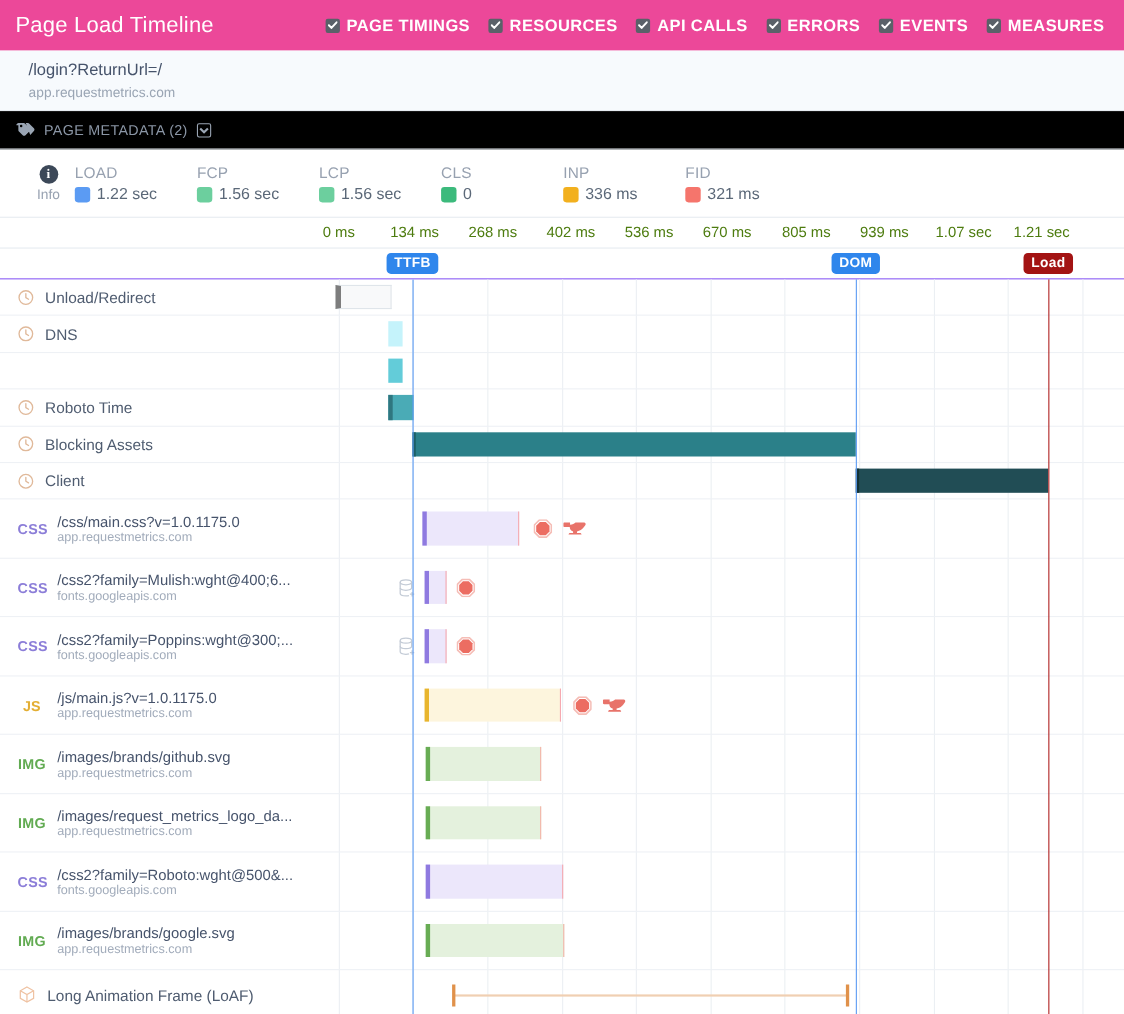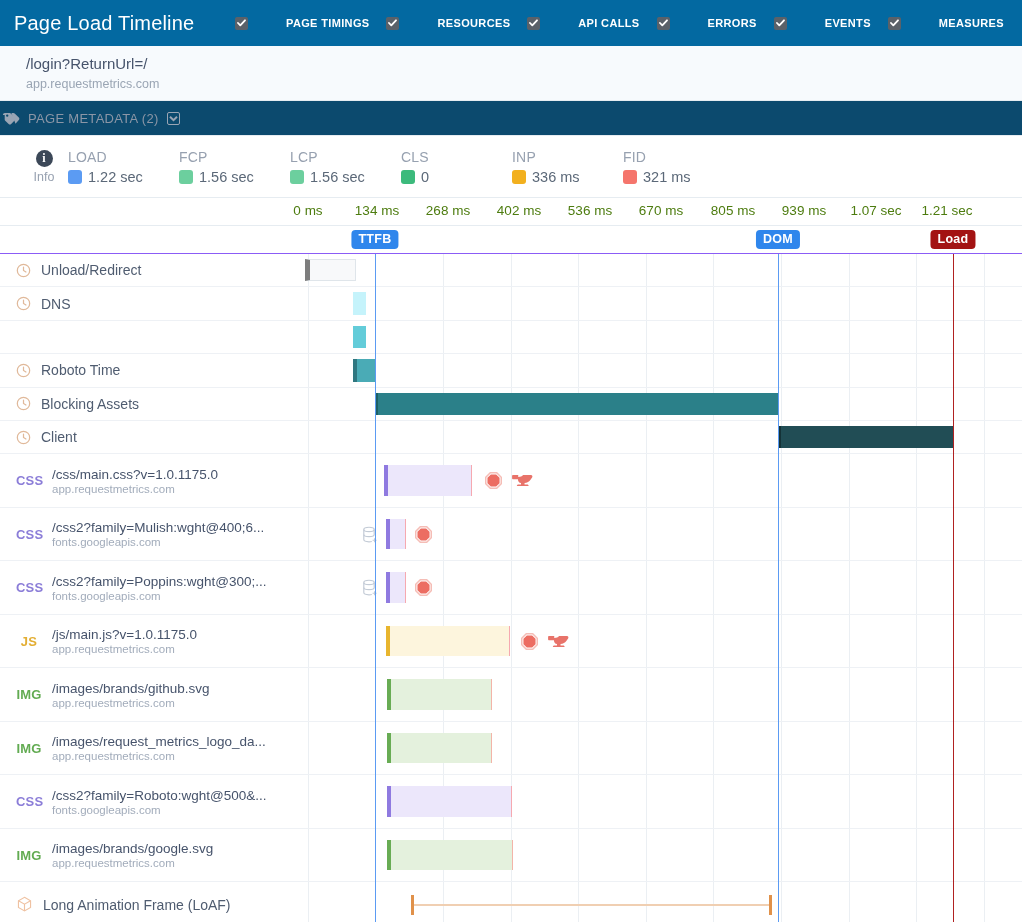--- a/index.html
+++ b/index.html
@@ -7,42 +7,42 @@
     width: 1022px; height: 922px;
     font-family: "Liberation Sans", sans-serif;
     background: #ffffff;
     color: #4a5568;
     overflow: hidden;
   }
   #app { width: 1022px; height: 922px; position: relative; background:#fff; }
 
   
   .titlebar {
-    height: 46px; background: #0369a1; display: flex; align-items: center;
+    height: 46px; background: #ec4899; display: flex; align-items: center;
     padding: 0 14px; color: #fff; gap: 17px;
   }
   .titlebar .title { font-size: 20px; font-weight: 400; letter-spacing: .2px; white-space:nowrap; }
   .filters { margin-left: auto; display: flex; align-items: center; gap: 17px; padding-right: 4px; }
   .filter { display: flex; align-items: center; gap: 6px; cursor: pointer; }
   .cbx {
     width: 13px; height: 13px; border-radius: 2px; background: #5a6169;
     display: inline-flex; align-items: center; justify-content: center;
     color: #fff; font-size: 10px; line-height: 1; flex: none;
   }
   .cbx svg { display:block; }
-  .filter .lbl { font-size: 11px; font-weight: 700; letter-spacing: .35px; white-space: nowrap; color:#fff;margin-left:32px; }
+  .filter .lbl { font-size: 15px; font-weight: 700; letter-spacing: .35px; white-space: nowrap; color:#fff; }
 
   
   .urlbar { height: 55px; background: #f7fafd; border-bottom: 1px solid #e6ecf1; padding: 7px 26px 0 26px; }
   .urlbar .u1 { font-size: 15px; color: #46536b; line-height: 22px; }
   .urlbar .u2 { font-size: 12.5px; color: #9aa5b4; line-height: 18px; }
 
   
-  .metarow { height: 35px; background: #0c4a6e; border-bottom: 1px solid #e6ecf1;
-             display: flex; align-items: center; padding: 0 2px; gap: 8px; }
+  .metarow { height: 35px; background: #000000; border-bottom: 1px solid #e6ecf1;
+             display: flex; align-items: center; padding: 0 14px; gap: 8px; }
   .metarow .mlabel { font-size: 13px; color: #8b96a6; letter-spacing: .3px; }
   .tagicon { width: 18px; height: 14px; color:#9aa5b4; display:block; }
   .expandbox { width: 13px; height: 13px; border: 1.4px solid #9aa5b4; border-radius: 2px;
                display:inline-flex; align-items:center; justify-content:center; color:#9aa5b4; flex:none; cursor:pointer;}
   .expandbox svg{display:block;}
 
   
   .metrics { height: 62px; border-bottom: 1px solid #e6ecf1; display: flex; align-items: center;
              padding-left: 20px; }
   .metric-info { width: 48px; display:flex; flex-direction:column; align-items:center; justify-content:center; gap:3px; }

